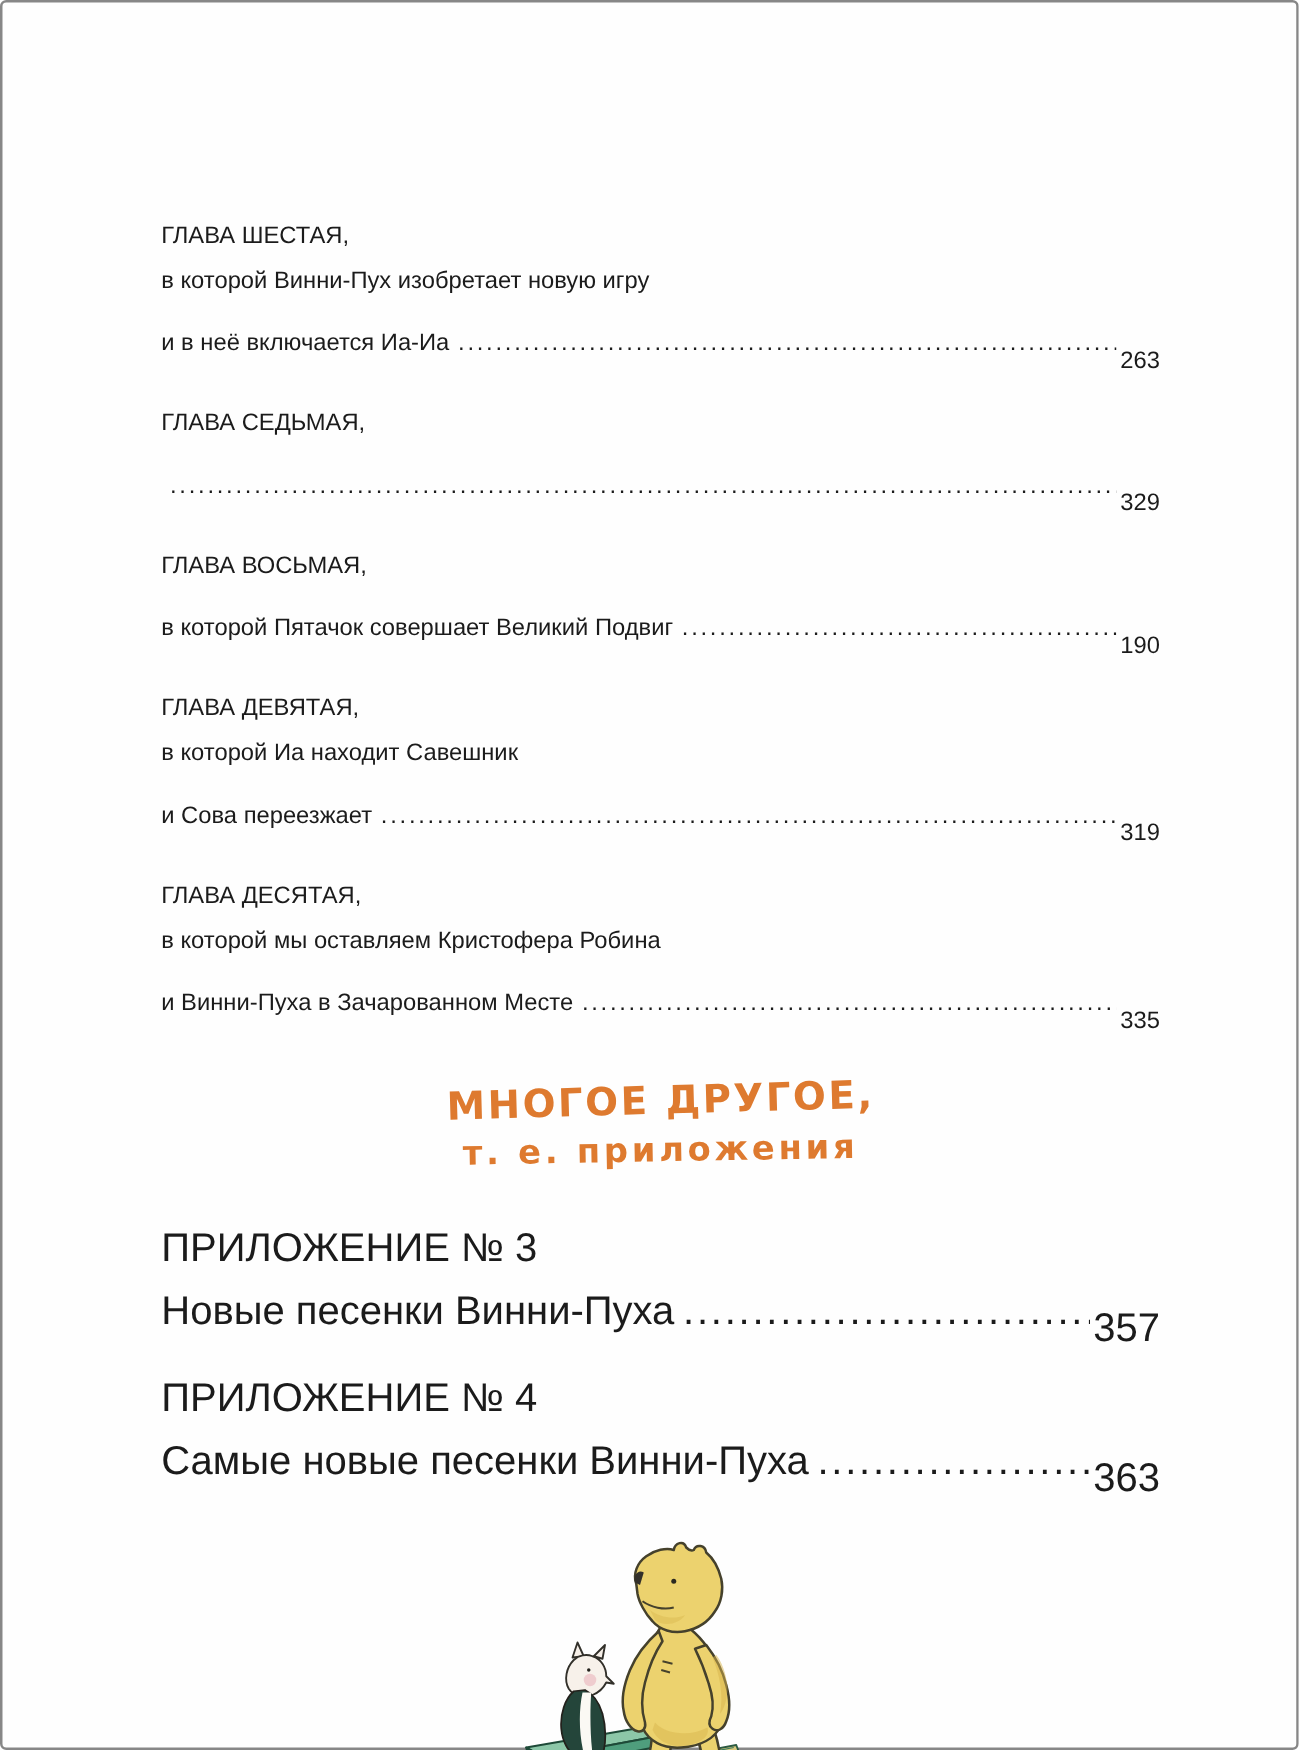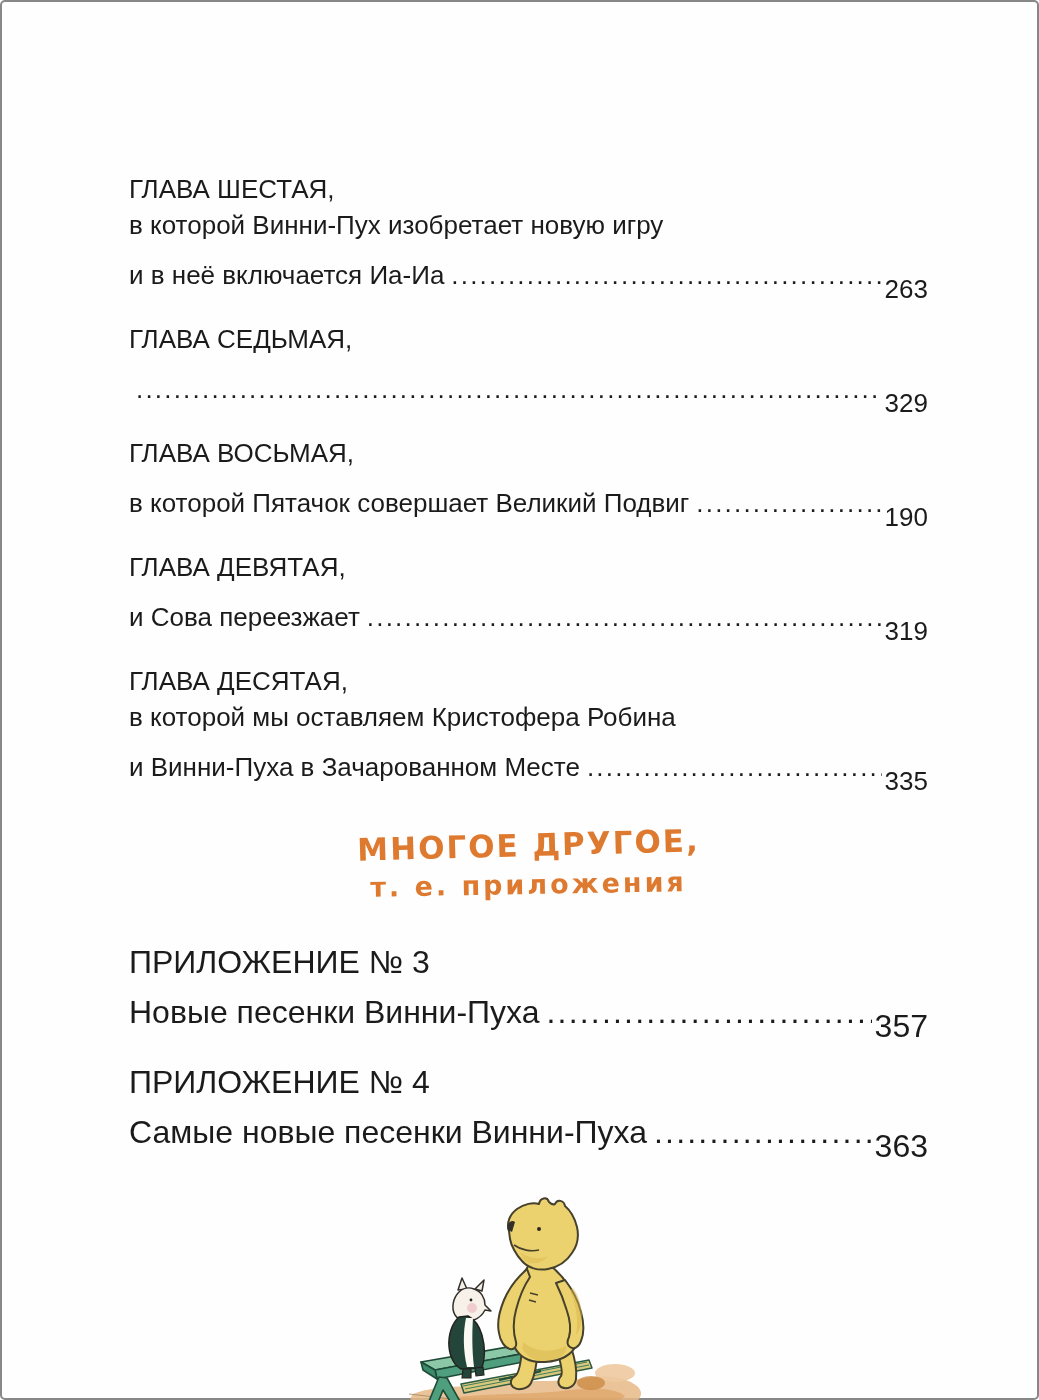--- a/index.html
+++ b/index.html
@@ -5,21 +5,21 @@
   html,body{margin:0;padding:0;}
   body{
     width:1039px;height:1400px;position:relative;background:#ffffff;
     font-family:"Liberation Sans",sans-serif;color:#1b1b1b;
   }
   .sheet{
     position:absolute;inset:0;box-sizing:border-box;background:#fefefe;
     border:2px solid #878787;border-radius:5px;
   }
   .content{position:absolute;left:127px;right:109px;top:169px;}
-  .toc-entry{margin-bottom:14px;font-size:26px;line-height:36px;}
+  .toc-entry{margin-bottom:14px;font-size:19px;line-height:36px;}
   .toc-line{white-space:nowrap;}
   .toc-row{display:flex;align-items:center;}
   .leader{flex:1;overflow:hidden;white-space:nowrap;margin:0 3px 0 7px;min-width:20px;}
   .leader::after{
     content:"................................................................................................................................";
     letter-spacing:2.2px;color:#1b1b1b;
   }
   .pagenum{text-align:right;white-space:nowrap;margin-top:28px;}
   .section-heading{
     margin-top:26px;text-align:center;
@@ -59,20 +59,21 @@
       <div class="toc-line">ГЛАВА ВОСЬМАЯ,</div>
       <div class="toc-row">
         <span>в которой Пятачок совершает Великий Подвиг</span>
         <span class="leader"></span>
         <span class="pagenum">190</span>
       </div>
     </div>
 
     <div class="toc-entry">
       <div class="toc-line">ГЛАВА ДЕВЯТАЯ,</div>
+      <div class="toc-line">в которой Иа находит Савешник</div>
       <div class="toc-row">
         <span>и Сова переезжает</span>
         <span class="leader"></span>
         <span class="pagenum">319</span>
       </div>
     </div>
 
     <div class="toc-entry">
       <div class="toc-line">ГЛАВА ДЕСЯТАЯ,</div>
       <div class="toc-line">в которой мы оставляем Кристофера Робина</div>

